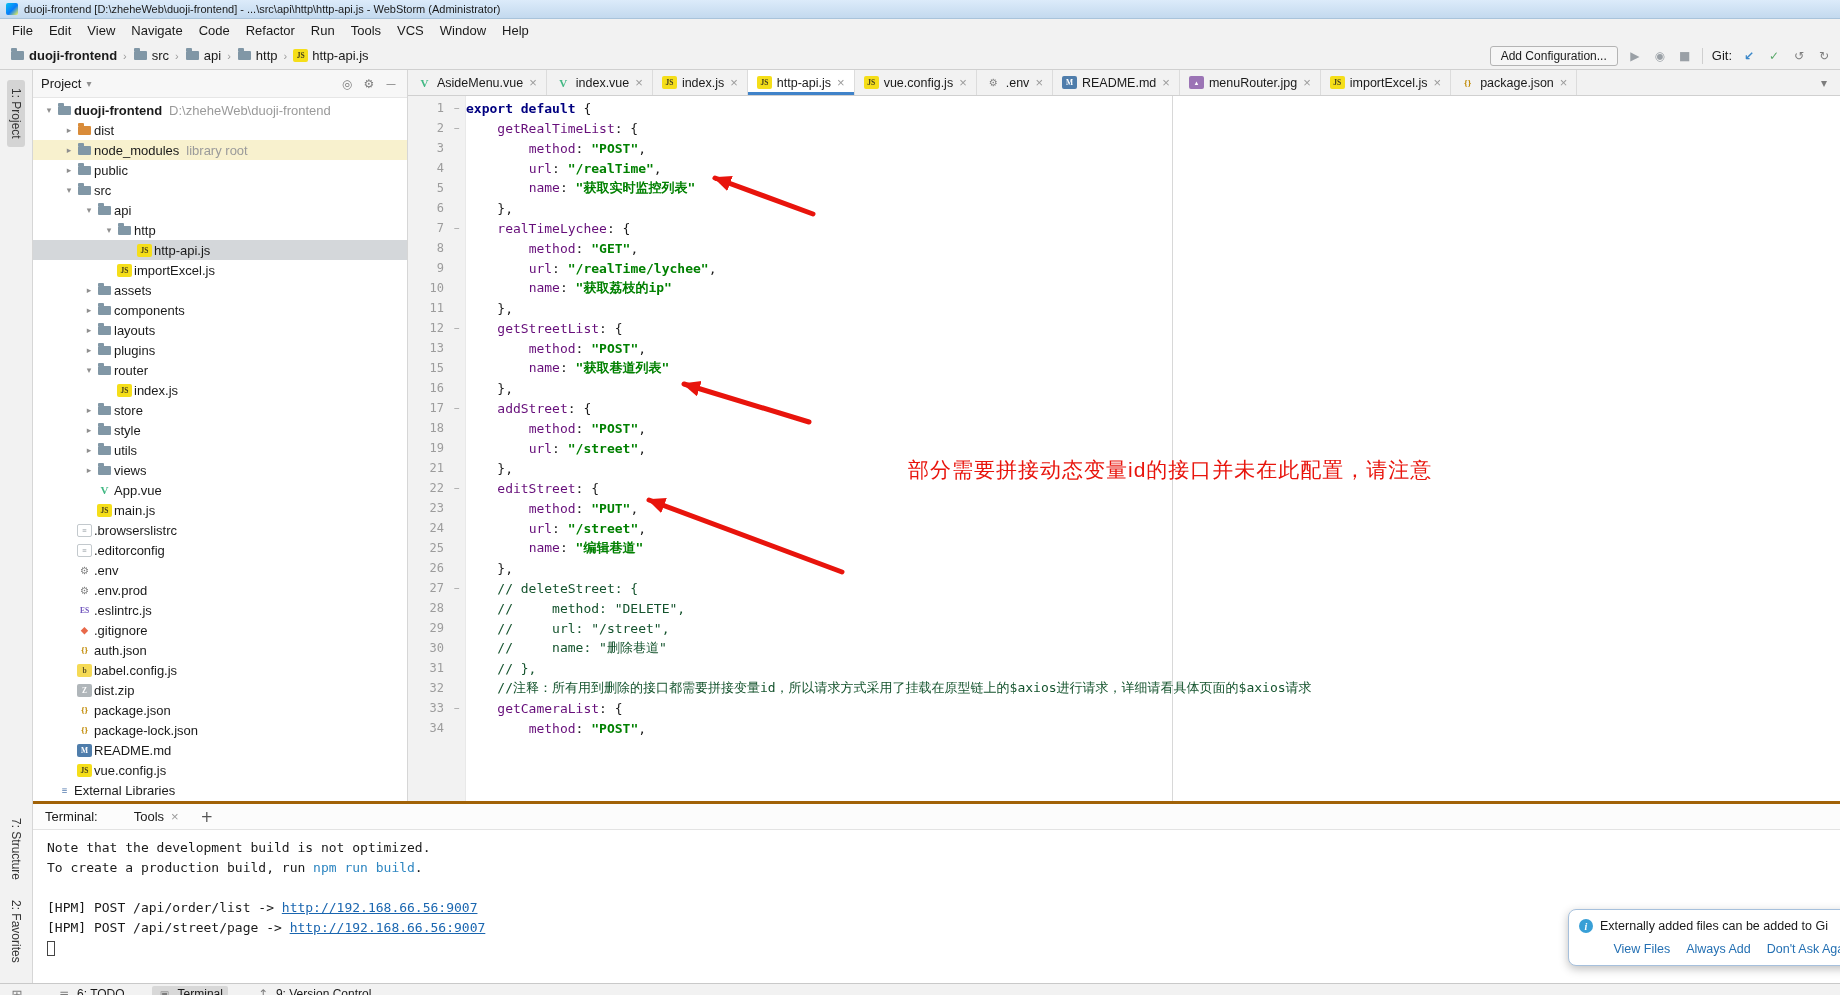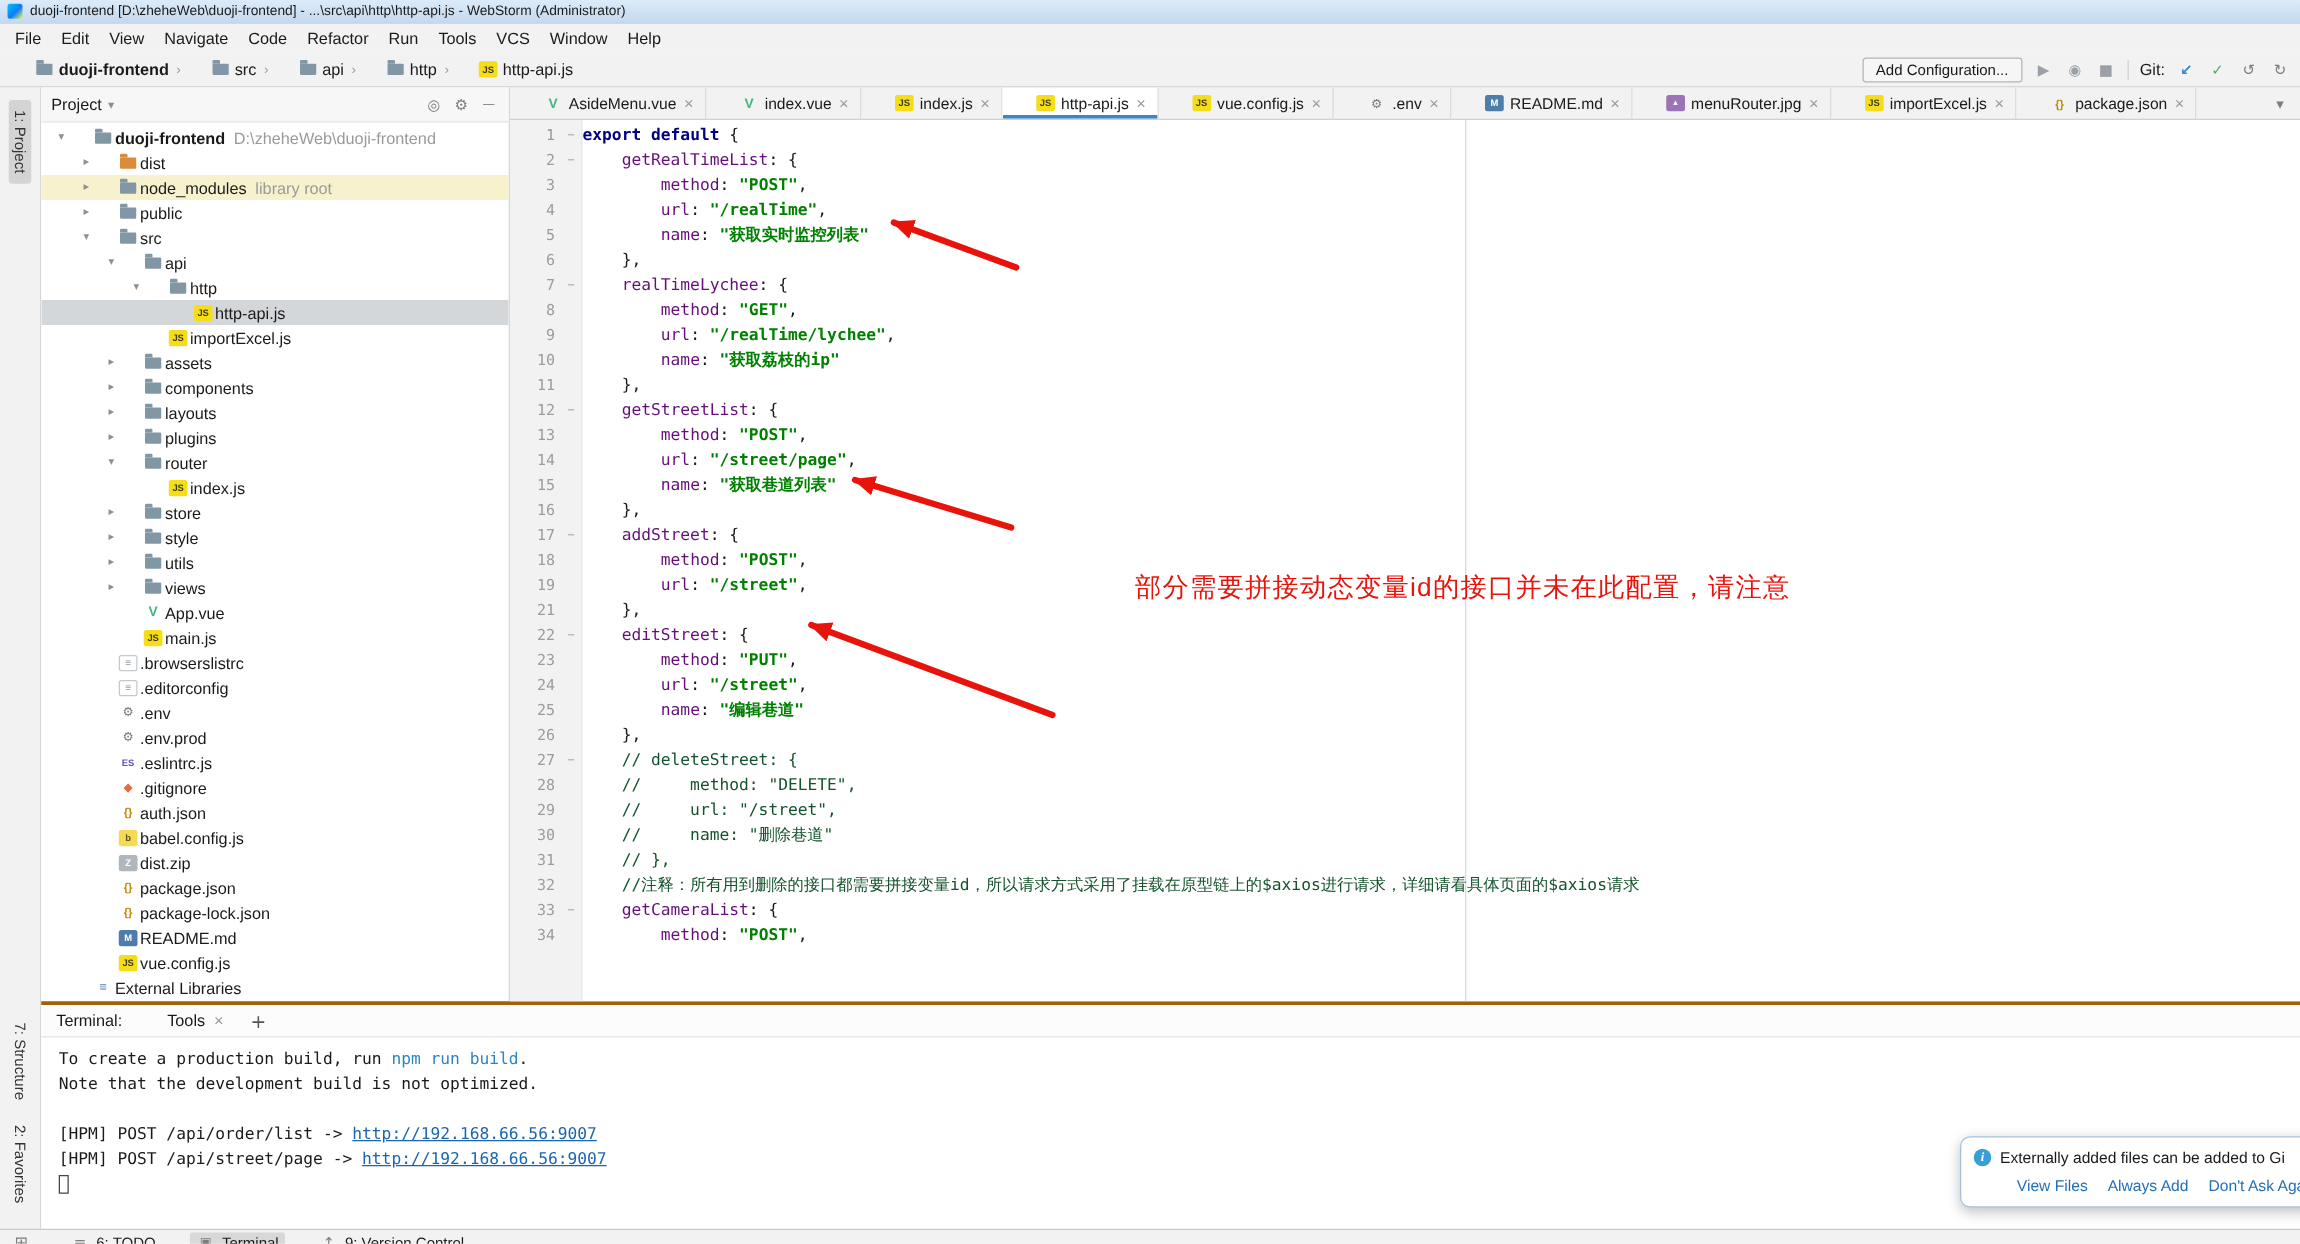--- a/index.html
+++ b/index.html
@@ -61,21 +61,21 @@
   .tree{flex:1;overflow:hidden;padding-top:2px}
   .trow{height:20px;display:flex;align-items:center;white-space:nowrap;cursor:default}
   .trow.sel{background:#d4d7da}
   .trow.hl{background:#f8f1ce}
   .tw{flex:0 0 16px;text-align:center;color:#8f8f8f;font-size:9px;font-family:"DejaVu Sans",sans-serif}
   .tlabel{margin-left:2px}
   .tlabel.b{font-weight:bold}
   .tsub{margin-left:7px;color:#9a9a9a}
 
   
-  .ic{flex:0 0 15px;width:15px;height:13px;display:inline-flex;align-items:center;justify-content:center;border-radius:2px;font-family:Liberation Sans, sans-serif;font-size:7.5px;font-weight:bold;margin-left:18px}
+  .ic{flex:0 0 15px;width:15px;height:13px;display:inline-flex;align-items:center;justify-content:center;border-radius:2px;font-family:Liberation Serif, serif;font-size:7.5px;font-weight:bold;margin-left:0}
   .ic-js{background:#f5de19;color:#403c1c}
   .ic-vue{color:#41b883;font-size:11px}
   .ic-json{color:#c08a04;font-size:9px}
   .ic-md{background:#4f7dab;color:#fff}
   .ic-babel{background:#f5da55;color:#5d5426}
   .ic-zip{background:#b0b6ba;color:#fff}
   .ic-env{color:#7d7d7d;font-size:10px;font-weight:normal}
   .ic-eslint{color:#6b4fbb}
   .ic-git{color:#e8694a;font-size:9px}
   .ic-txt{color:#90989e;border:1px solid #c3c9cd;background:#fff;font-size:8px;font-weight:normal}
@@ -560,25 +560,20 @@
                   <span class="ln">12</span>
                   <span class="fold">−</span>
                   <span class="ct"><span>    </span><span class="f">getStreetList</span><span>: {</span></span>
                 </div>
                 <div class="cl">
                   <span class="ln">13</span>
                   <span class="fold"></span>
                   <span class="ct"><span>        </span><span class="f">method</span><span>: </span><span class="s">"POST"</span><span>,</span></span>
                 </div>
                 <div class="cl">
-                  <span class="ln">14</span>
-                  <span class="fold"></span>
-                  <span class="ct"><span>        </span><span class="f">url</span><span>: </span><span class="s">"/street/page"</span><span>,</span></span>
-                </div>
-                <div class="cl">
                   <span class="ln">15</span>
                   <span class="fold"></span>
                   <span class="ct"><span>        </span><span class="f">name</span><span>: </span><span class="s">"获取巷道列表"</span></span>
                 </div>
                 <div class="cl">
                   <span class="ln">16</span>
                   <span class="fold"></span>
                   <span class="ct"><span>    },</span></span>
                 </div>
                 <div class="cl">
@@ -686,22 +681,22 @@
       <div class="terminal">
         <div class="term-header">
           <span class="term-title">Terminal:</span>
           <span class="term-tab">
             <span>Tools</span>
             <span class="tab-close">×</span>
           </span>
           <span class="gi gi-plus" style="margin-left:14px"></span>
         </div>
         <div class="term-body" id="term-lines">
+            <div class="tl"><span>Note that the development build is not optimized.</span></div>
             <div class="tl"><span>To create a production build, run </span><span class="cmd">npm run build</span><span>.</span></div>
-            <div class="tl"><span>Note that the development build is not optimized.</span></div>
             <div class="tl"></div>
             <div class="tl"><span>[HPM] POST /api/order/list -&gt; </span><span class="link">http://192.168.66.56:9007</span></div>
             <div class="tl"><span>[HPM] POST /api/street/page -&gt; </span><span class="link">http://192.168.66.56:9007</span></div>
             <div class="tl"><span class="cursor-box"></span></div>
           </div>
       </div>
     </div>
 
   </div>
 

